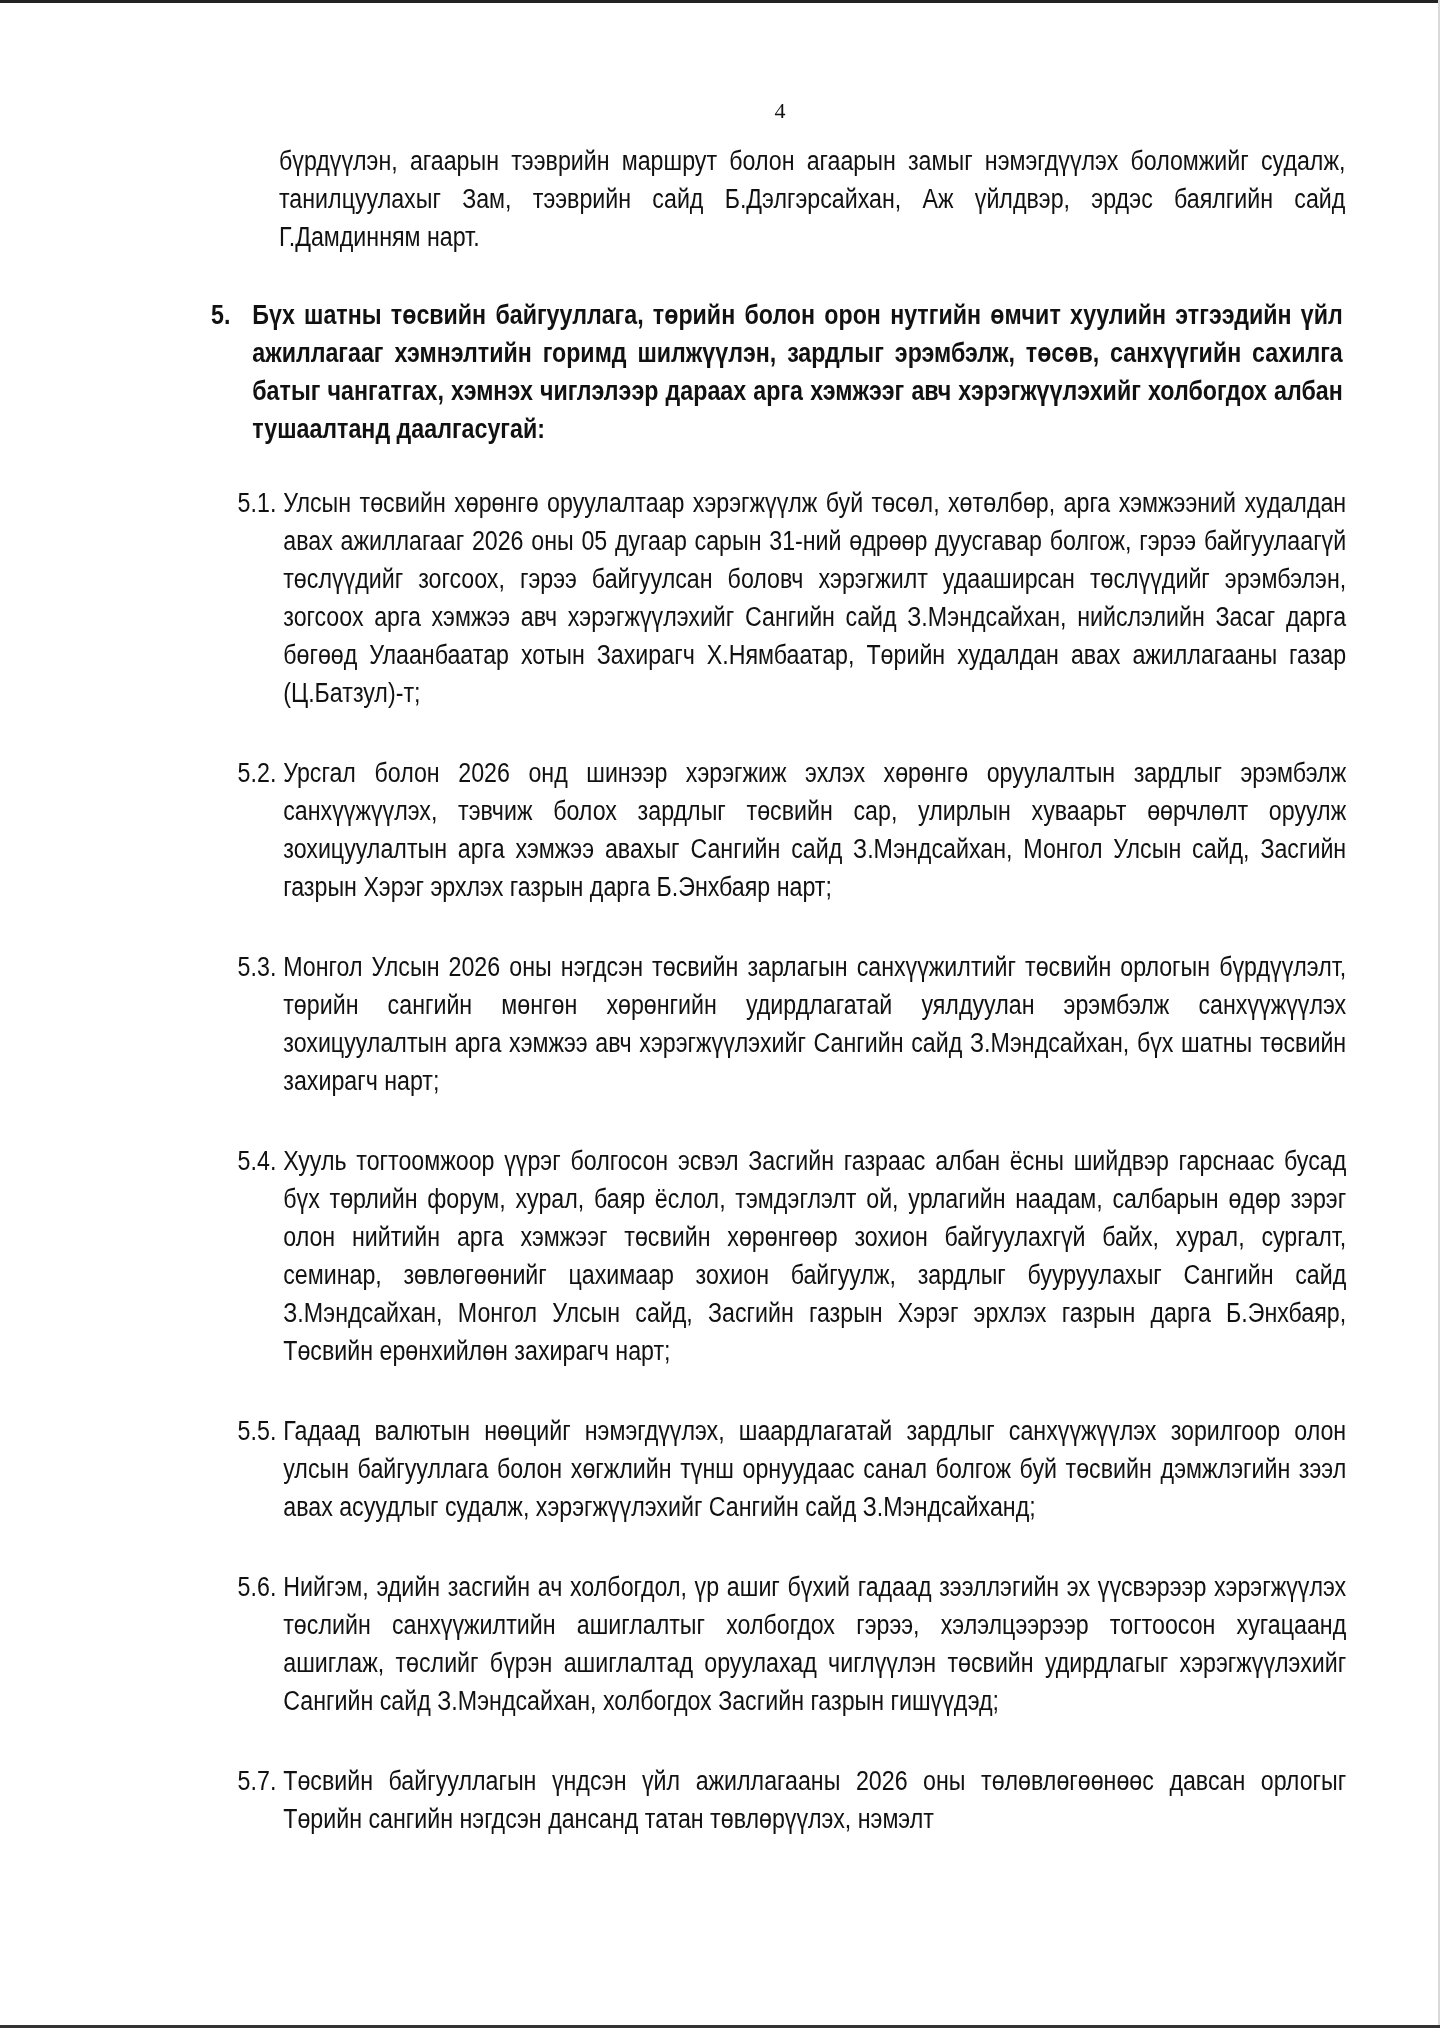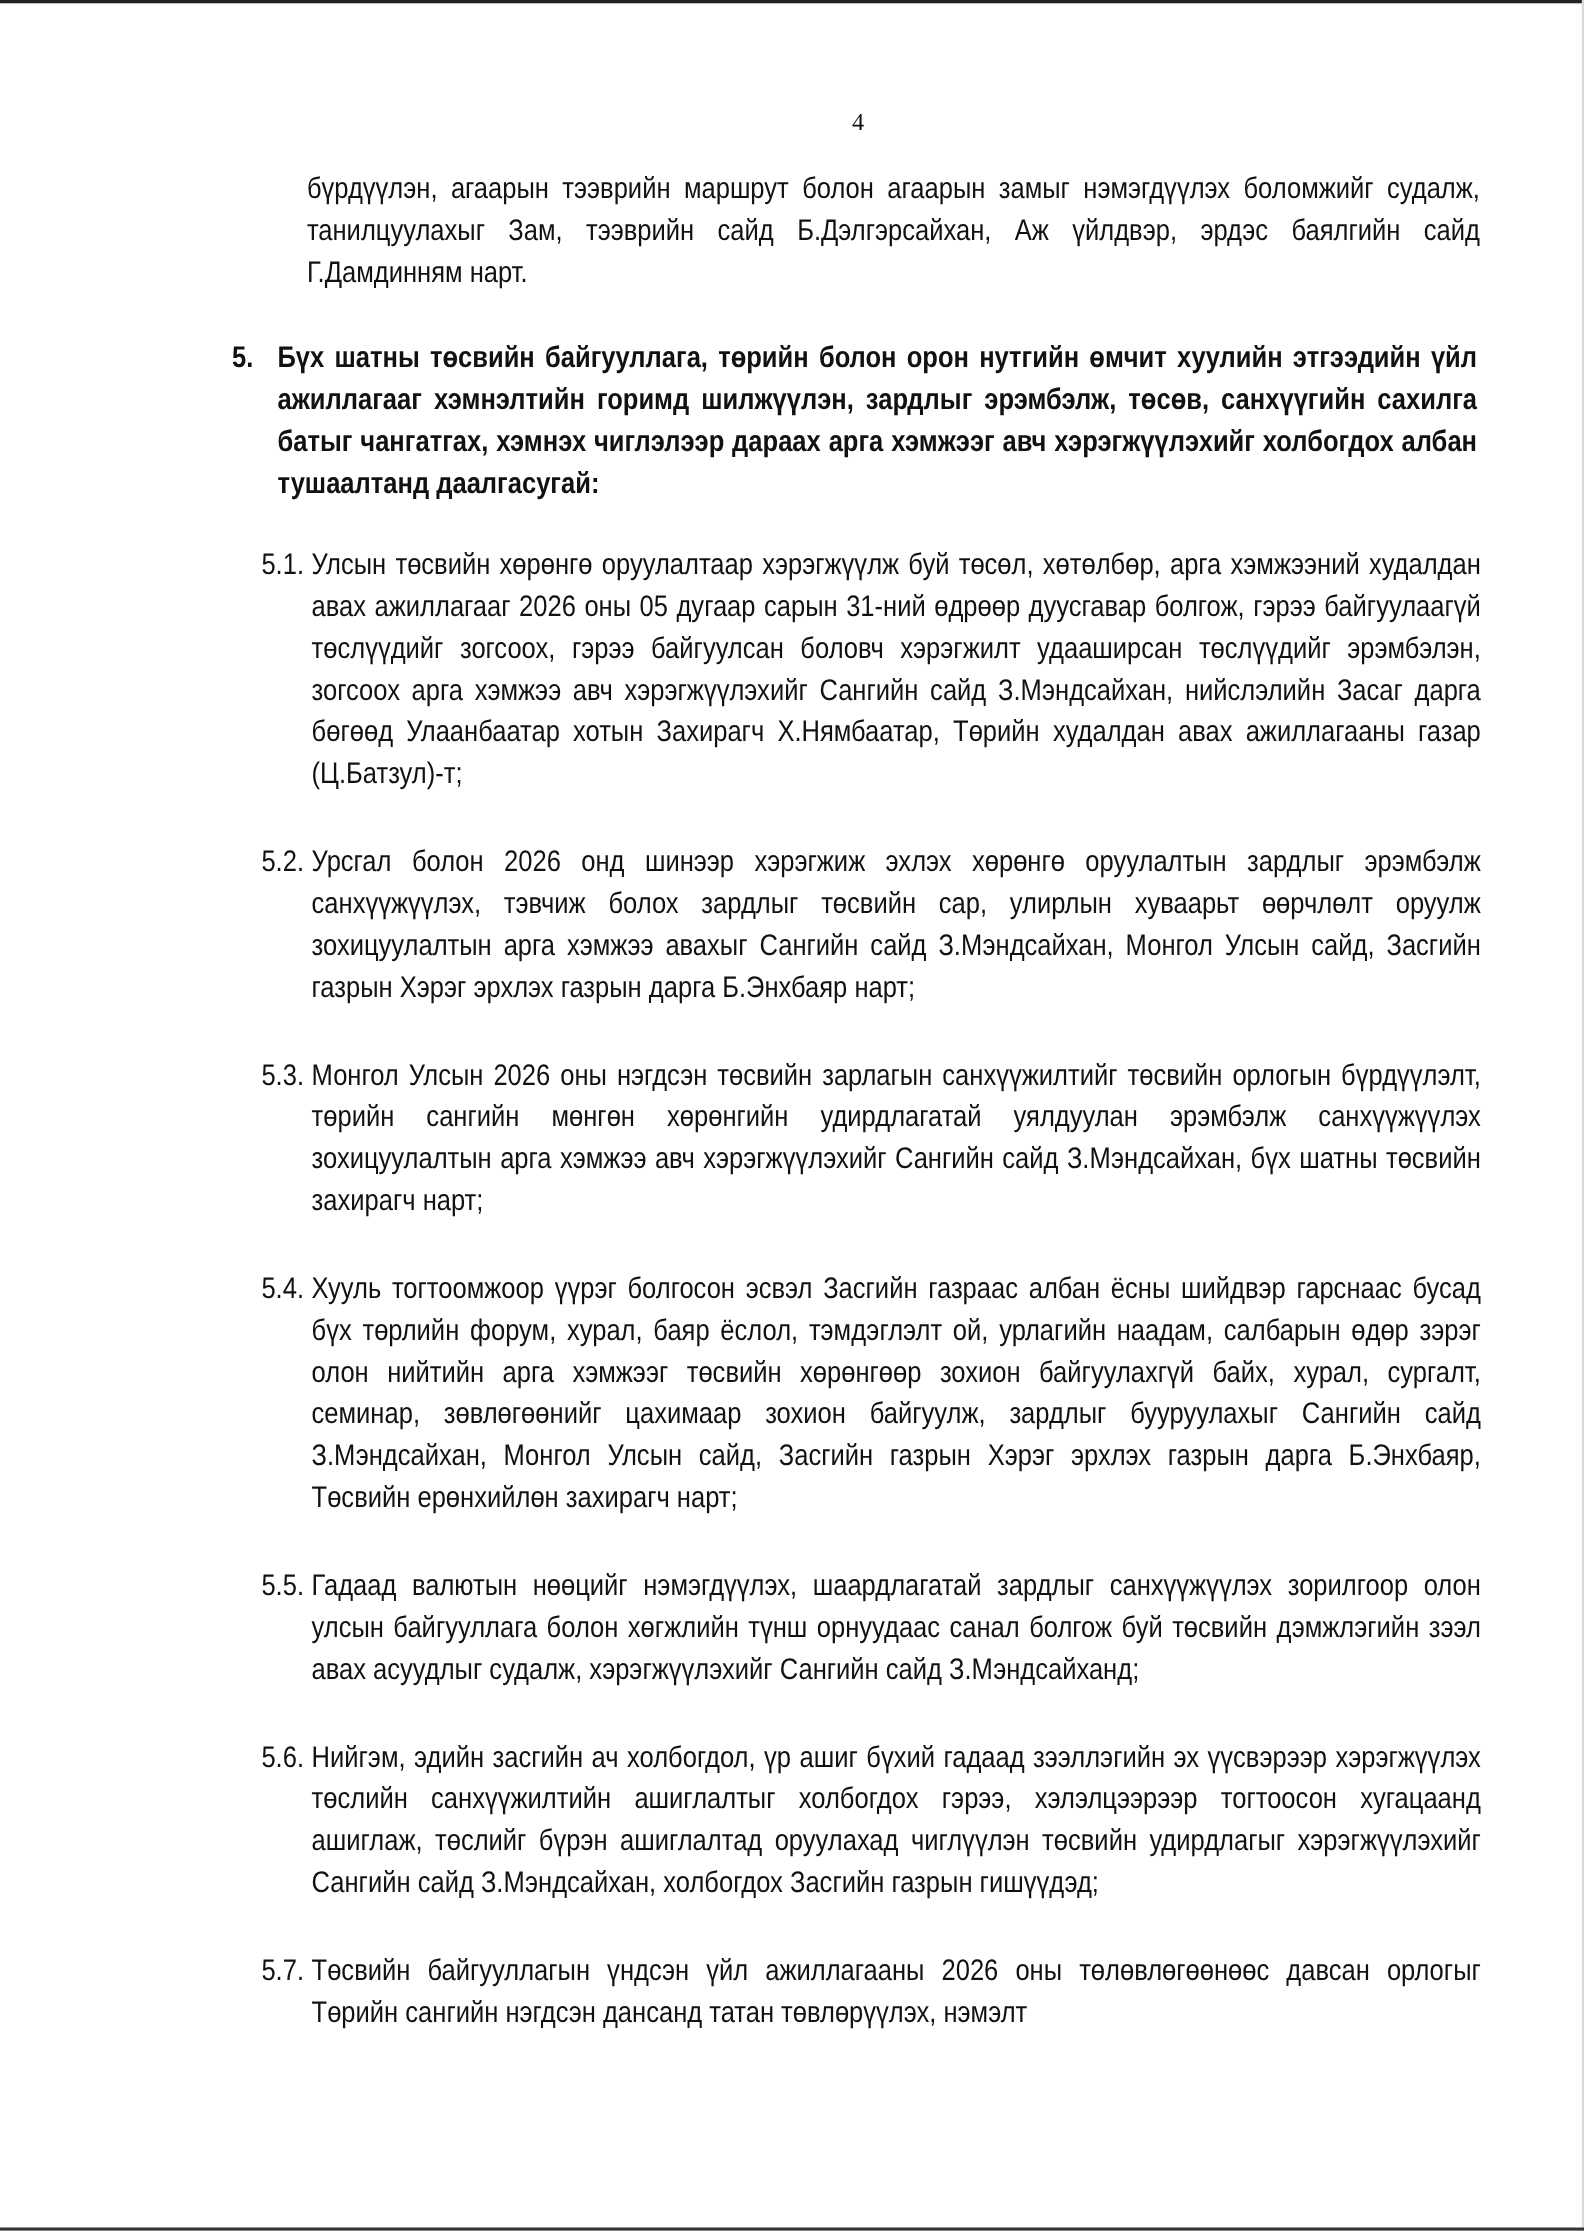--- a/index.html
+++ b/index.html
@@ -35,21 +35,20 @@
       text-align: center;
       font-family: "Liberation Serif", serif;
       font-size: 22px;
       letter-spacing: 0;
     }
     .content {
       position: absolute;
       left: 211px;
       top: 142px;
       width: 1136px;
-      margin-top: 10px;
     }
     .para {
       font-size: 27px;
       line-height: 38px;
       text-align: justify;
       transform: scaleX(0.86);
       transform-origin: left top;
       width: 1320px;
     }
     .intro {

